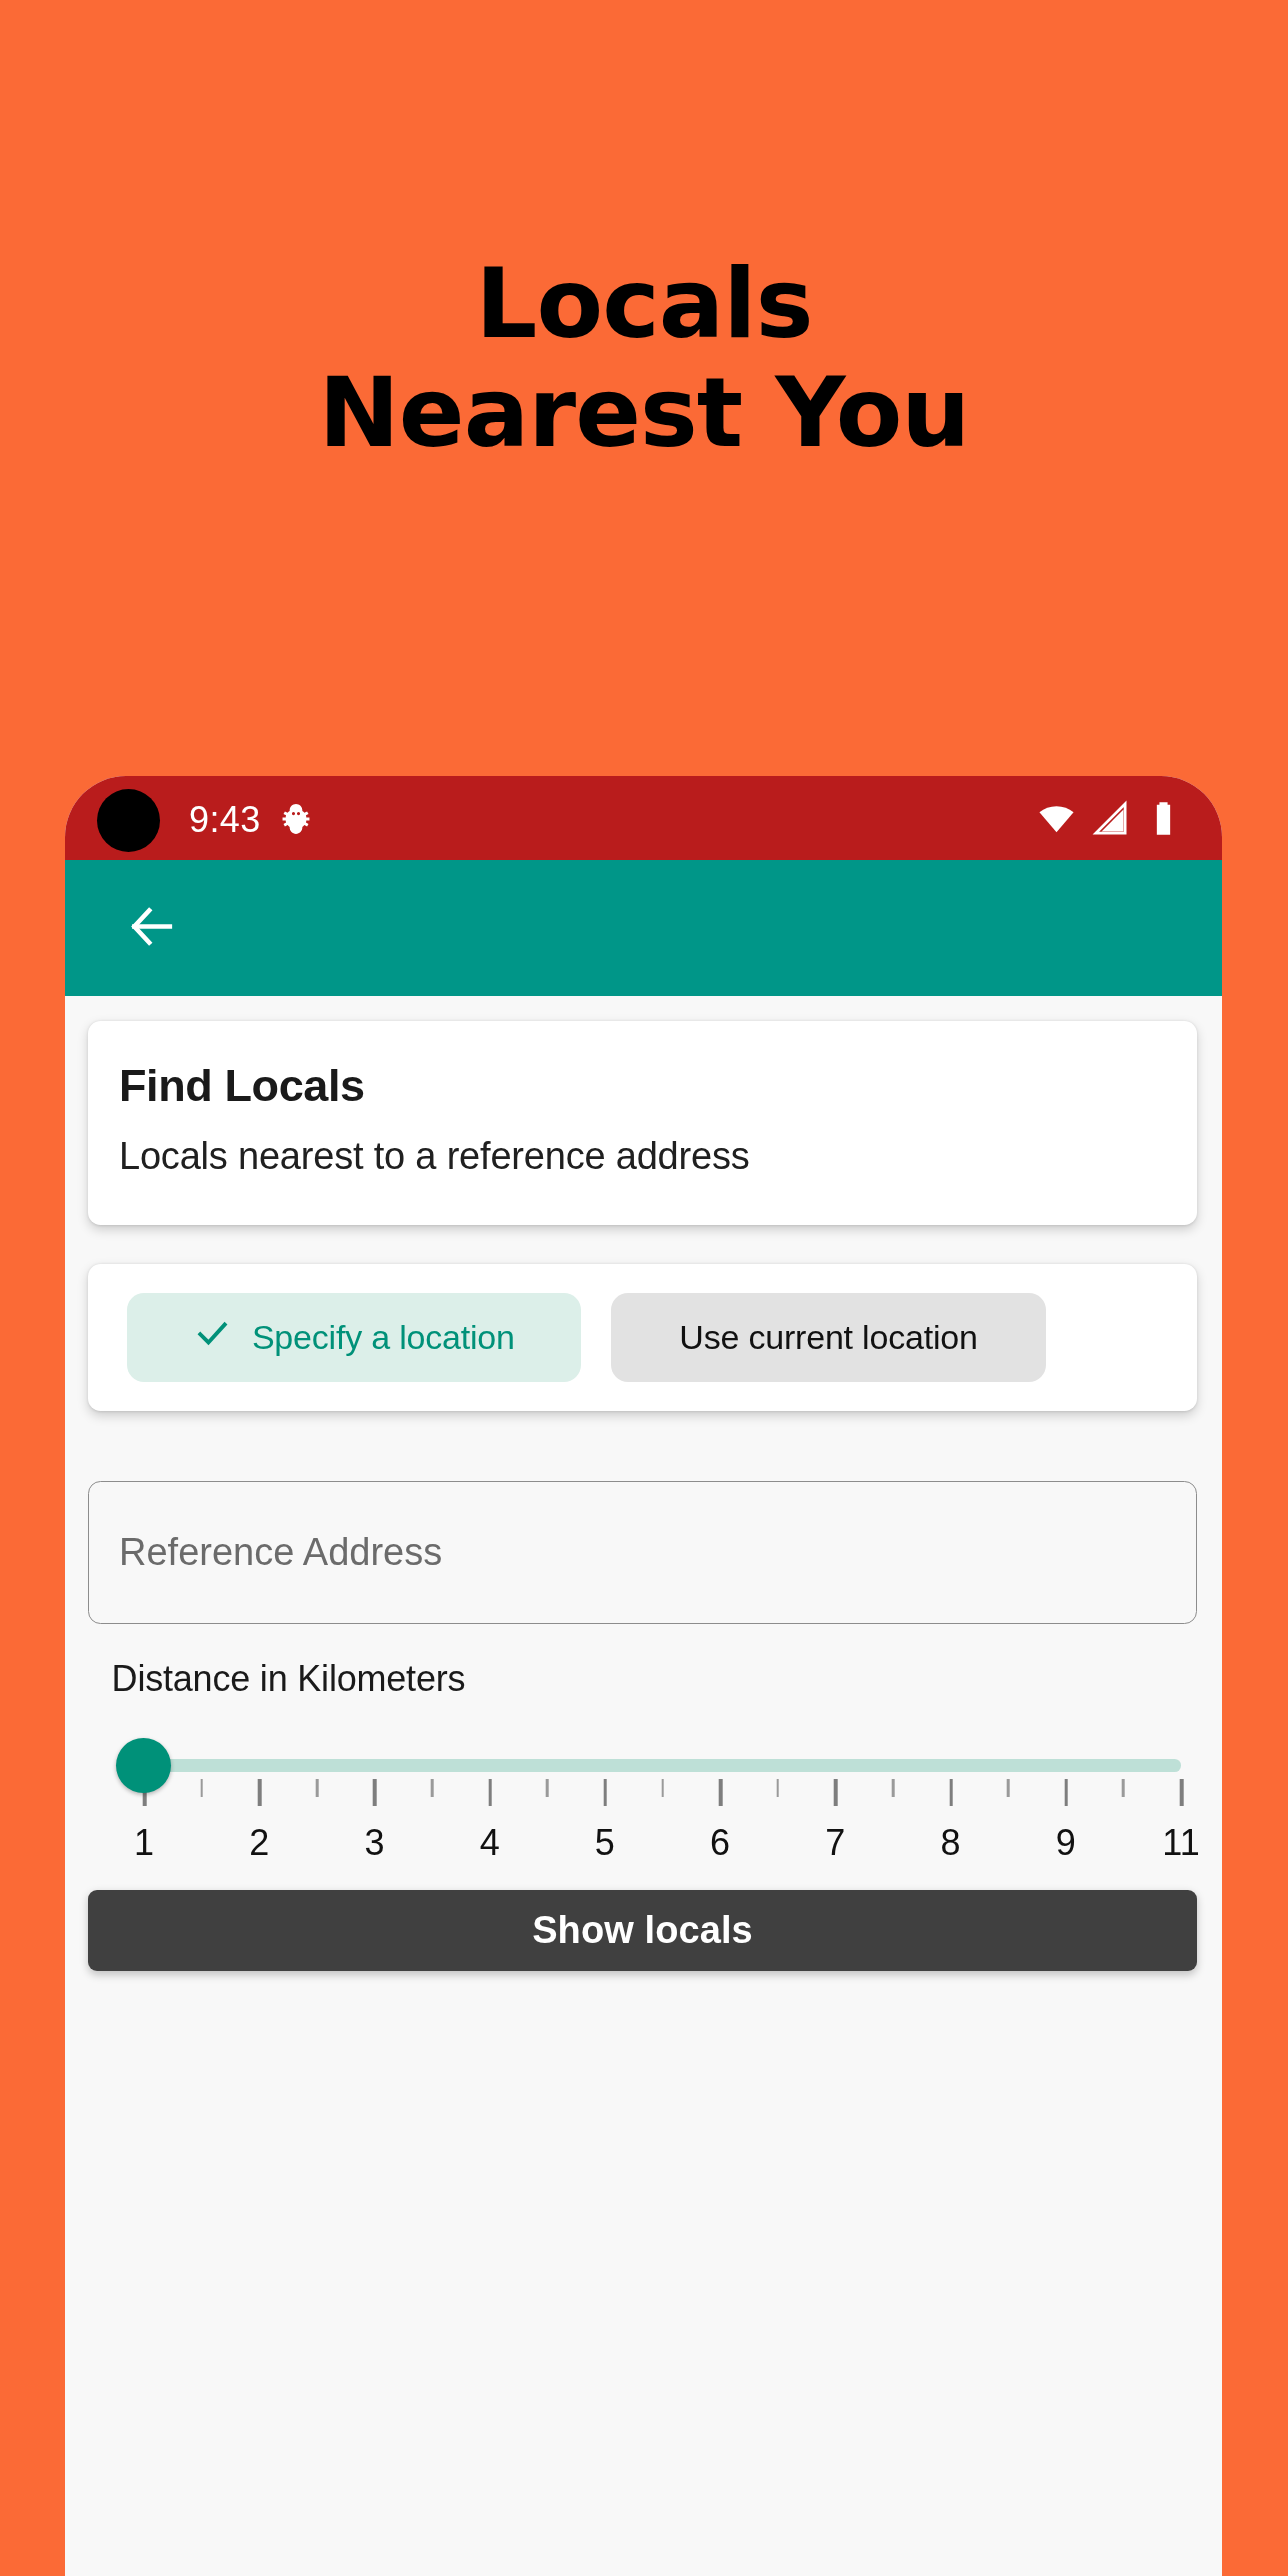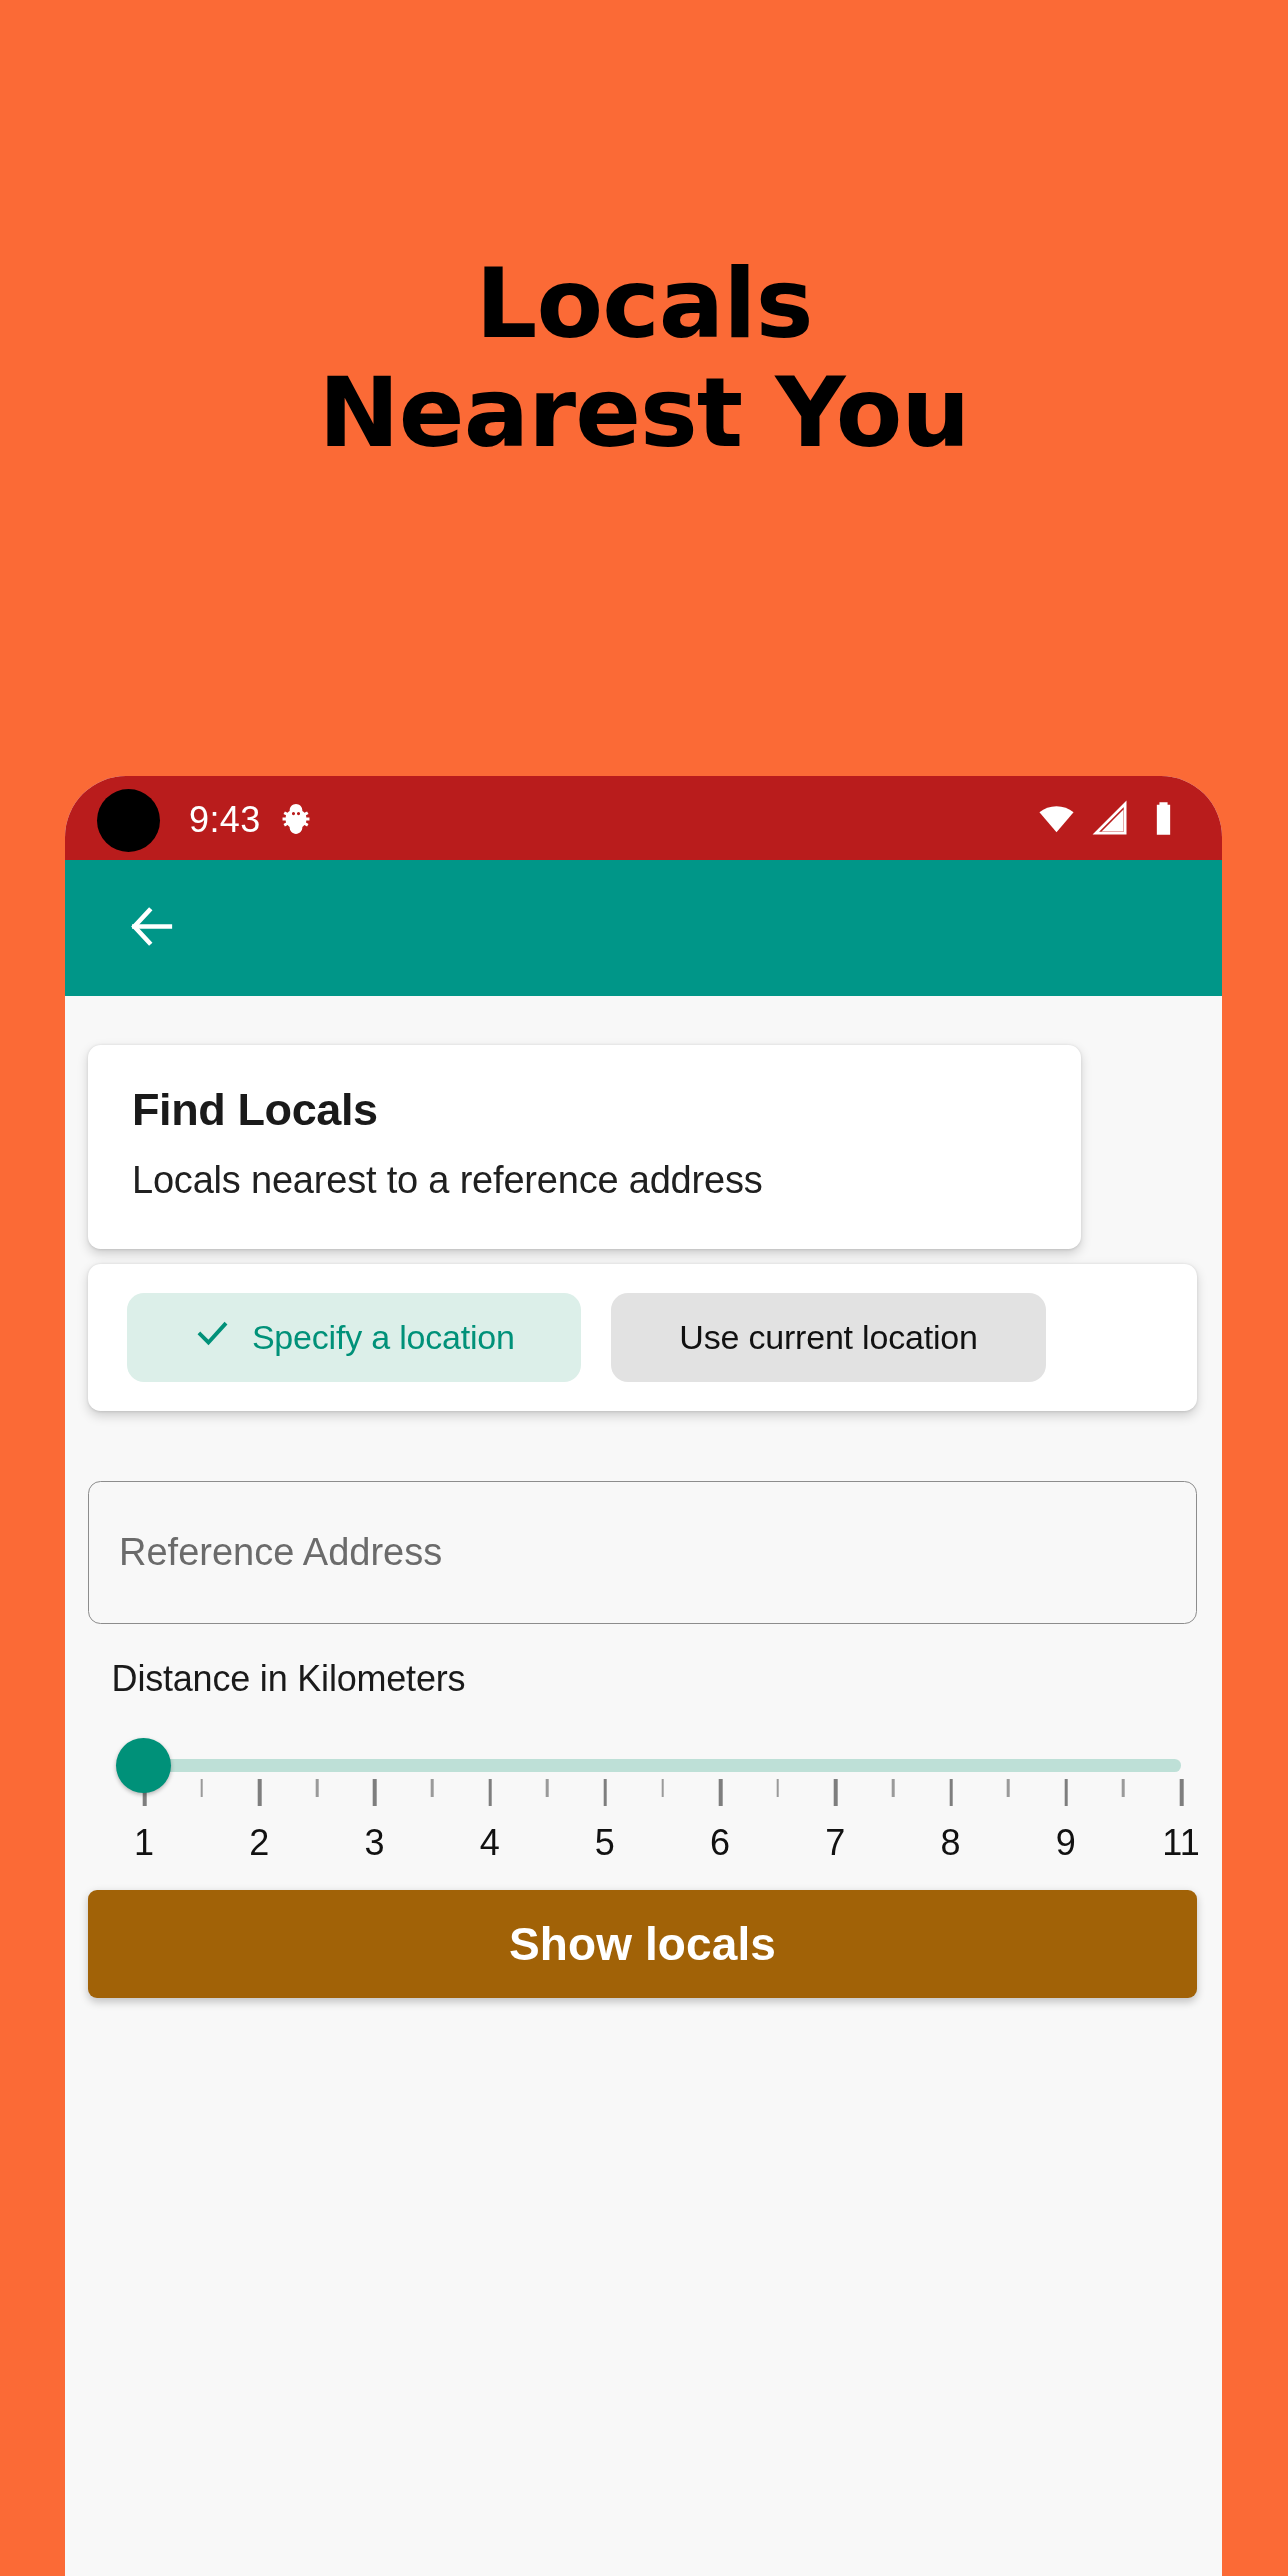--- a/index.html
+++ b/index.html
@@ -119,23 +119,22 @@
   .card {
     background: #FFFFFF;
     border-radius: 12.5px;
     box-shadow: 0 4.5px 10.7px rgba(0,0,0,0.17), 0 0.9px 2.7px rgba(0,0,0,0.10);
   }
 
   .info-card {
     position: absolute;
     left: 23px;
     top: 25px;
-    width: 993px;
-    padding: 39px 43px 47px 44px;
-    margin-top: 24px;
+    width: 1109px;
+    padding: 39px 43px 47px 31px;
   }
   .info-title {
     font-size: 45px;
     font-weight: 700;
     color: #1A1A1A;
     letter-spacing: -0.4px;
   }
   .info-sub {
     margin-top: 23px;
     font-size: 38px;
@@ -272,26 +271,26 @@
     transform: translateX(-50%);
     white-space: nowrap;
   }
 
   
   .primary-btn {
     position: absolute;
     left: 23px;
     top: 894px;
     width: 1109px;
-    height: 108px;
-    background: #a16207;
+    height: 81px;
+    background: #404040;
     color: #FFFFFF;
     border: none;
     border-radius: 9px;
-    font-size: 46px;
+    font-size: 38px;
     font-weight: 700;
     letter-spacing: 0.1px;
     font-family: "Liberation Sans", sans-serif;
     box-shadow: 0 3.6px 8px rgba(0,0,0,0.22);
     cursor: pointer;
   }
 </style>
 </head>
 <body>
 

